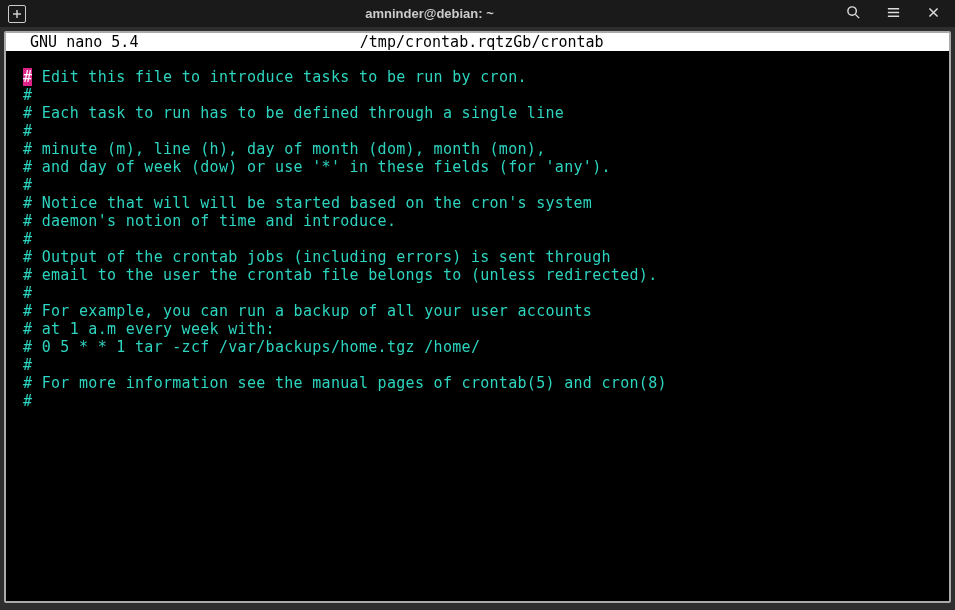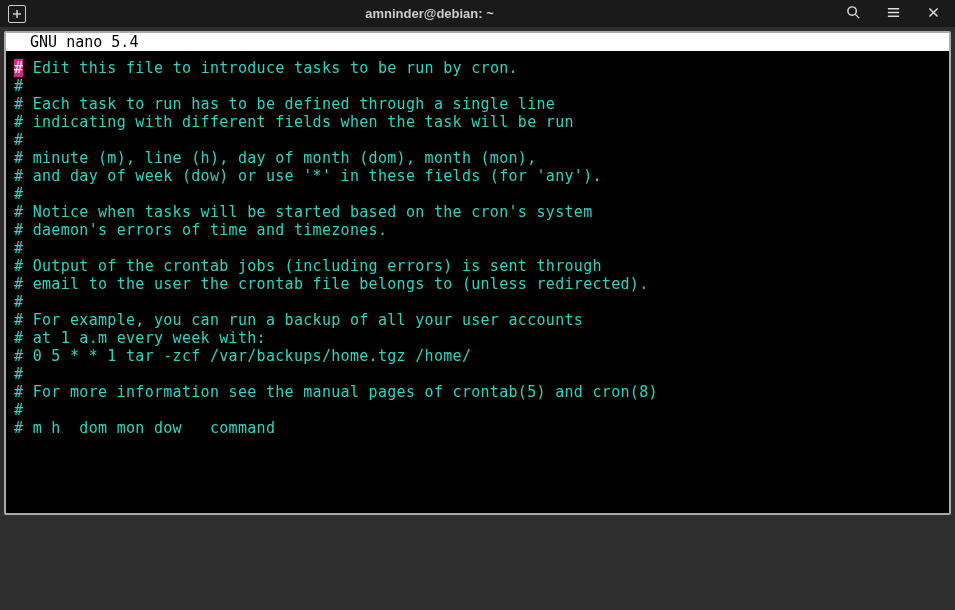--- a/index.html
+++ b/index.html
@@ -63,21 +63,21 @@
       line-height: 1;
     }
     .terminal-area {
       padding: 4px;
       background: #2e2e2e;
     }
     .terminal-window {
       background: #000;
       border: 2px solid #aaa;
       border-radius: 2px;
-      height: 484px;
+      height: 572px;
       padding: 0;
     }
     .nano-header {
       background: #fff;
       color: #000;
       display: flex;
       font-size: 15px;
       padding: 0 4px;
       font-family: "DejaVu Sans Mono", monospace;
       white-space: pre;
@@ -85,21 +85,21 @@
     }
     .nano-header-left {
       flex: 0 0 auto;
       padding-left: 2px;
     }
     .nano-header-center {
       flex: 1;
       text-align: center;
     }
     .nano-content {
-      padding: 8px;
+      padding: 17px;
       font-family: "DejaVu Sans Mono", monospace;
       font-size: 15px;
       line-height: 18px;
       letter-spacing: 0.3px;
     }
     .content-line {
       color: #2dd4bf;
       white-space: pre;
     }
     .cursor-char {
@@ -142,39 +142,38 @@
           </svg>
       </span>
     </div>
   </div>
 </div>
 
 <div class="terminal-area">
   <div class="terminal-window">
     <div class="nano-header">
       <span class="nano-header-left">  GNU nano 5.4</span>
+      <span class="nano-header-center">/tmp/crontab.rqtzGb/crontab</span>
       <span style="flex:0 0 120px"></span>
     </div>
     <div class="nano-content" id="content-lines">
         <div class="content-line"><span class="cursor-char">#</span><span> Edit this file to introduce tasks to be run by cron.</span></div>
         <div class="content-line"><span>#</span></div>
         <div class="content-line"><span># Each task to run has to be defined through a single line</span></div>
-        <div class="content-line"><span># indicating with different fields when the task will be run</span></div>
         <div class="content-line"><span>#</span></div>
         <div class="content-line"><span># minute (m), line (h), day of month (dom), month (mon),</span></div>
         <div class="content-line"><span># and day of week (dow) or use '*' in these fields (for 'any').</span></div>
         <div class="content-line"><span>#</span></div>
-        <div class="content-line"><span># Notice when tasks will be started based on the cron's system</span></div>
-        <div class="content-line"><span># daemon's errors of time and timezones.</span></div>
+        <div class="content-line"><span># Notice that will will be started based on the cron's system</span></div>
+        <div class="content-line"><span># daemon's notion of time and introduce.</span></div>
         <div class="content-line"><span>#</span></div>
         <div class="content-line"><span># Output of the crontab jobs (including errors) is sent through</span></div>
         <div class="content-line"><span># email to the user the crontab file belongs to (unless redirected).</span></div>
         <div class="content-line"><span>#</span></div>
         <div class="content-line"><span># For example, you can run a backup of all your user accounts</span></div>
         <div class="content-line"><span># at 1 a.m every week with:</span></div>
         <div class="content-line"><span># 0 5 * * 1 tar -zcf /var/backups/home.tgz /home/</span></div>
         <div class="content-line"><span>#</span></div>
         <div class="content-line"><span># For more information see the manual pages of crontab(5) and cron(8)</span></div>
         <div class="content-line"><span>#</span></div>
-        <div class="content-line"><span># m h  dom mon dow   command</span></div>
       </div>
   </div>
 </div>
 
 </body></html>

